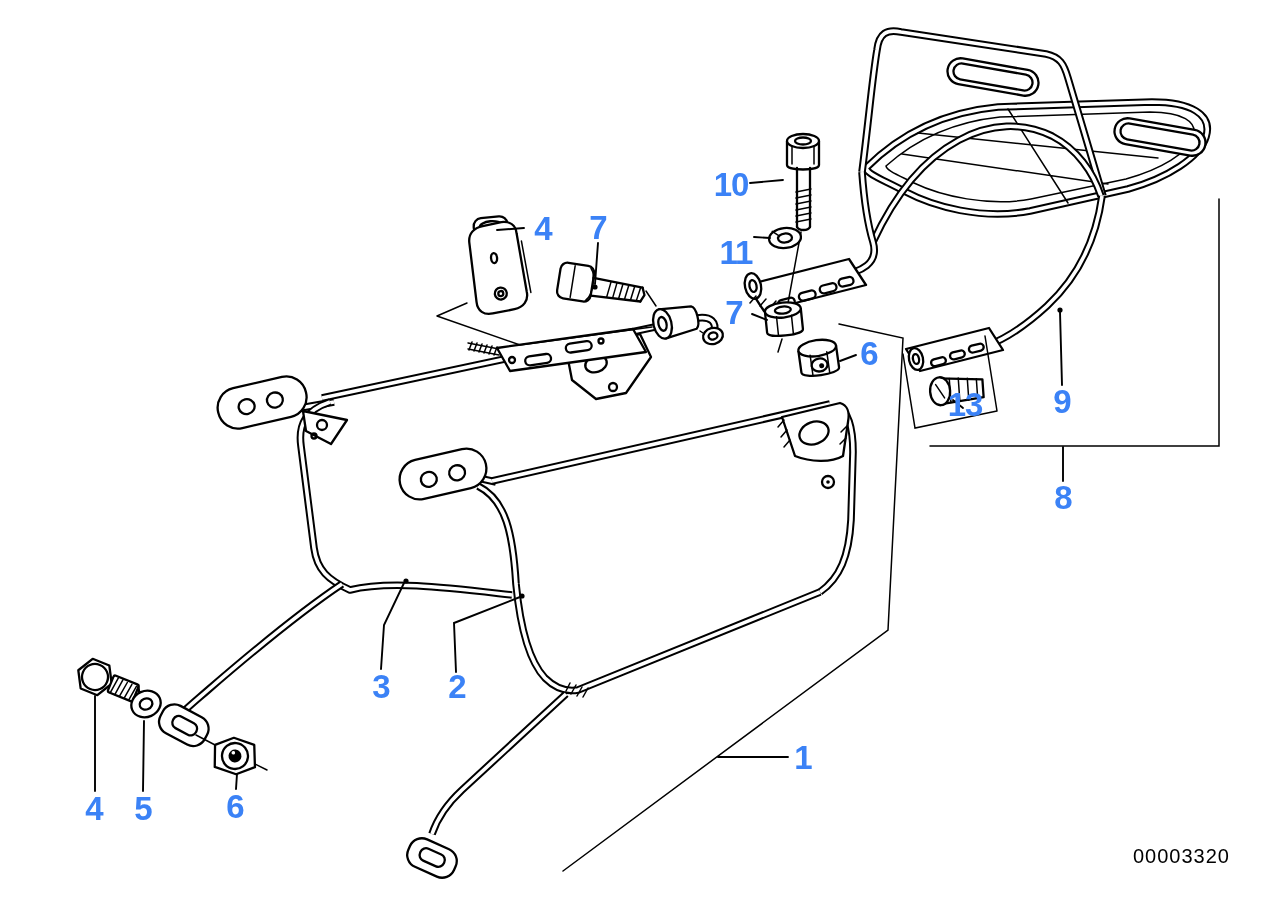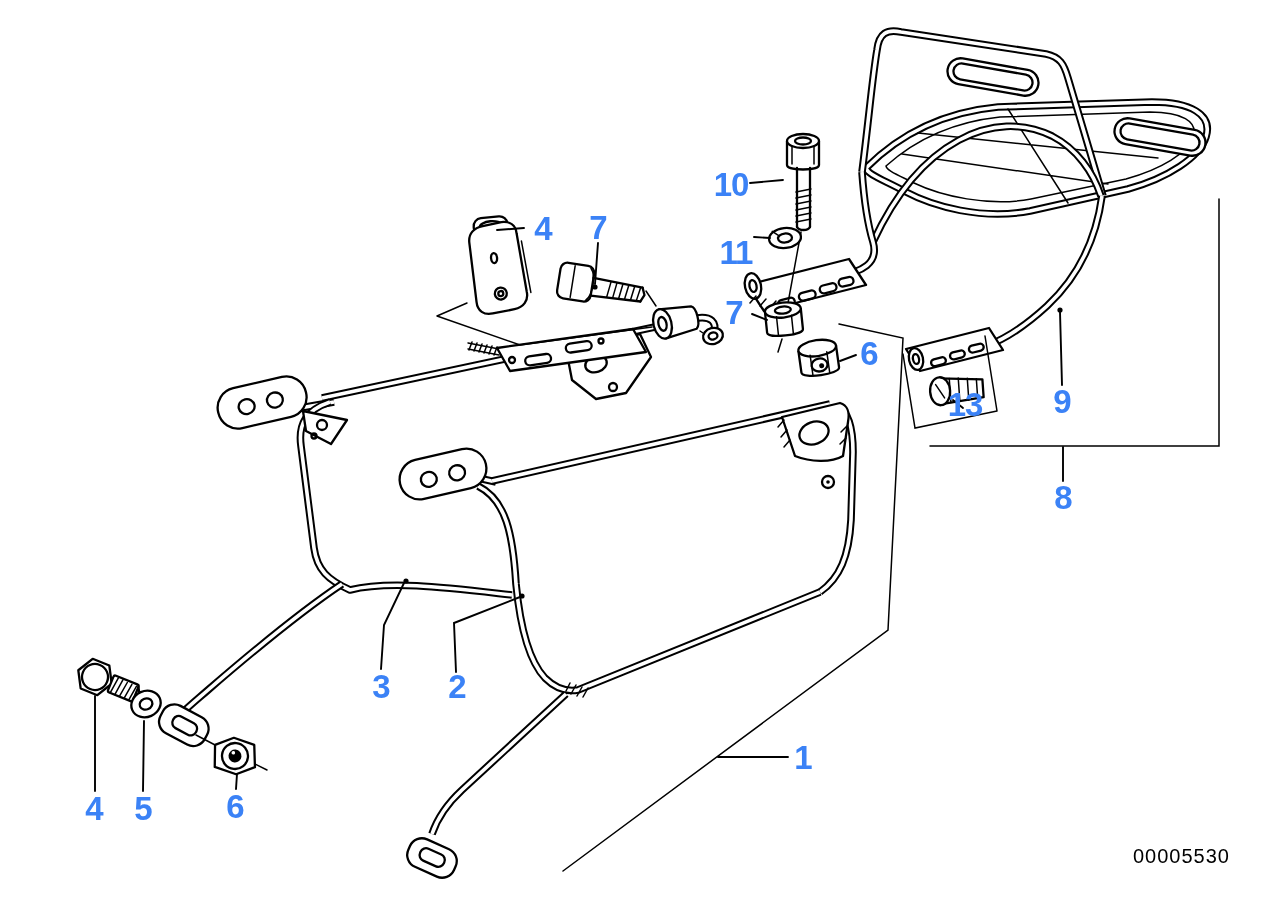--- a/index.html
+++ b/index.html
@@ -297,15 +297,15 @@
       <span class="callout" style="left: 598px; top: 227px;">7</span>
       <span class="callout" style="left: 1063px; top: 497px;">8</span>
       <span class="callout" style="left: 1062px; top: 401px;">9</span>
       <span class="callout" style="left: 731px; top: 184px;">10</span>
       <span class="callout" style="left: 736px; top: 252px;">11</span>
       <span class="callout" style="left: 734px; top: 312px;">7</span>
       <span class="callout" style="left: 965px; top: 404px;">13</span>
       <span class="callout" style="left: 543px; top: 228px;">4</span>
     </div>
 
-<div class="fiche">00005530</div>
+<div class="fiche">00003320</div>
 
 </div>
 
 </body></html>

